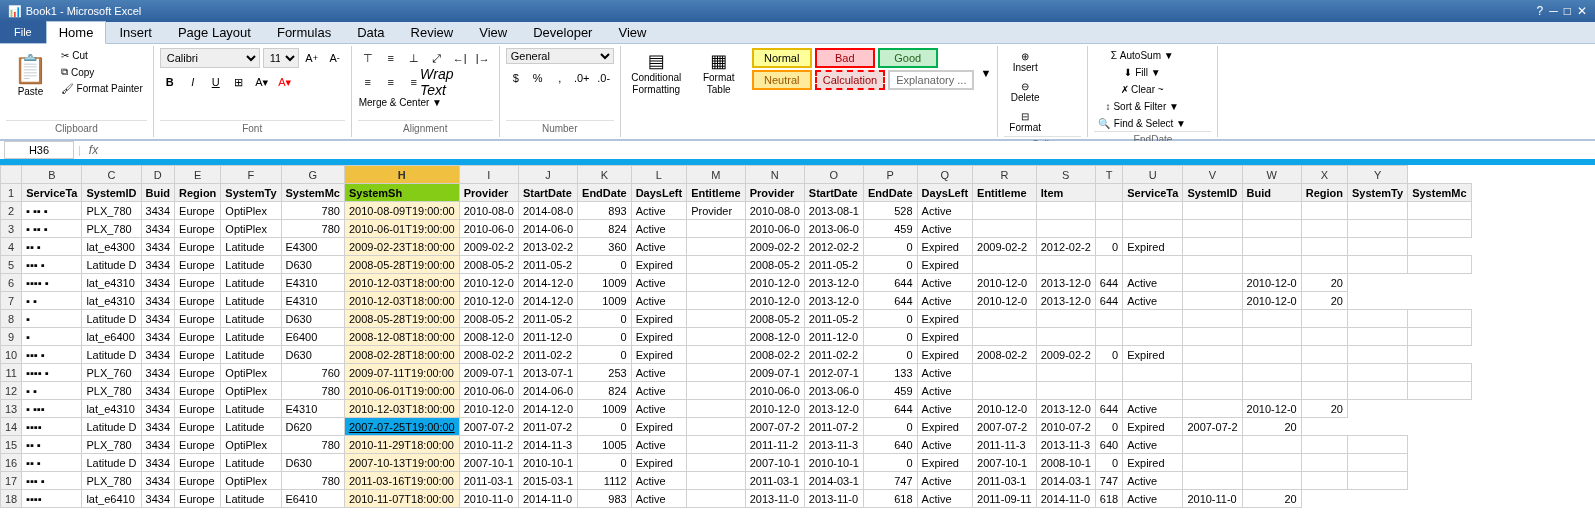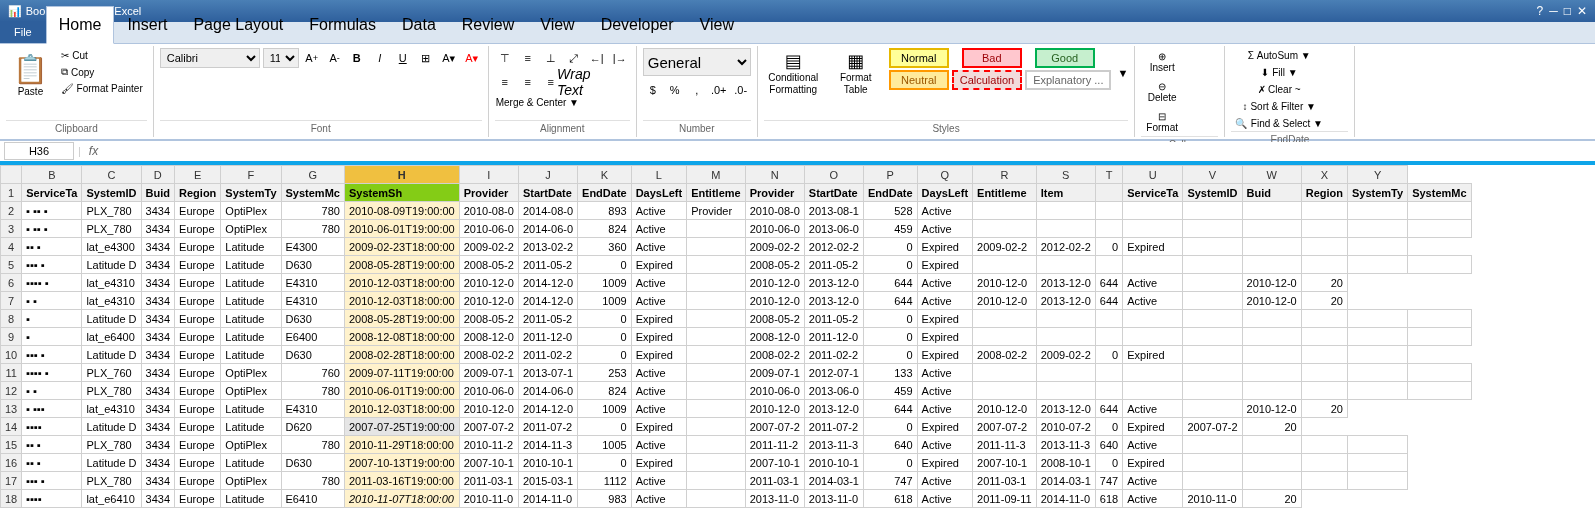--- a/index.html
+++ b/index.html
@@ -22,22 +22,22 @@
 
     
     .ribbon-tabs {
       background: #dce6f1;
       display: flex;
       align-items: flex-end;
       height: 22px;
       border-bottom: 1px solid #b0c4de;
     }
     .ribbon-tab {
-      padding: 18px 12px;
-      font-size: 16px;
+      padding: 10px 12px;
+      font-size: 13px;
       cursor: pointer;
       border: 1px solid transparent;
       border-bottom: none;
       background: transparent;
       color: #000;
       height: 22px;
       display: flex;
       align-items: center;
     }
     .ribbon-tab.active {
@@ -168,21 +168,21 @@
     .style-normal { background: #ffff99; border-color: #e6b800; color: #000; }
     .style-bad { background: #ffc7ce; border-color: #ff0000; color: #9c0006; }
     .style-good { background: #c6efce; border-color: #00b050; color: #276221; }
     .style-neutral { background: #ffeb9c; border-color: #ff9900; color: #9c5700; }
     .style-calculation { background: #f2dcdb; border-color: #ff0000; color: #9c0006; border-style: dashed; }
     .style-explanatory { background: white; border-color: #ccc; color: #666; }
 
     
     .formula-bar {
       background: white;
-      border-bottom: 4px solid #0ea5e9;
+      border-bottom: 6px solid #0ea5e9;
       height: 24px;
       display: flex;
       align-items: center;
       padding: 0 4px;
       gap: 4px;
     }
     .name-box {
       width: 70px;
       border: 1px solid #ccc;
       height: 18px;
@@ -288,21 +288,21 @@
         <div class="small-btn">
           <span>🖌</span>
           <span>Format Painter</span>
         </div>
       </div>
     </div>
     <div class="ribbon-group-label">Clipboard</div>
   </div>
 
   <div class="ribbon-group" style="min-width:180px;">
-    <div class="ribbon-group-content" style="flex-direction:row; align-items:flex-start; width:100%;">
+    <div class="ribbon-group-content" style="flex-direction:column; align-items:flex-start; width:100%;">
       <div class="font-row">
         <select class="font-select">
           <option>Calibri</option>
         </select>
         <select class="font-size-select">
           <option>11</option>
         </select>
         <div class="format-btn">A<sup>+</sup></div>
         <div class="format-btn">A<sub>-</sub></div>
       </div>
@@ -336,21 +336,21 @@
       </div>
       <div style="display:flex; align-items:center; gap:2px; font-size:10px; cursor:pointer; padding:1px;">
         <span>Merge &amp; Center ▼</span>
       </div>
     </div>
     <div class="ribbon-group-label">Alignment</div>
   </div>
 
   <div class="ribbon-group" style="min-width:110px;">
     <div class="ribbon-group-content" style="flex-direction:column; width:100%;">
-      <select style="width:100%; font-size:15px; border:1px solid #ccc; height:28px; margin-bottom:2px;">
+      <select style="width:100%; font-size:11px; border:1px solid #ccc; height:16px; margin-bottom:2px;">
         <option>General</option>
       </select>
       <div style="display:flex; gap:2px;">
         <div class="format-btn">$</div>
         <div class="format-btn">%</div>
         <div class="format-btn">,</div>
         <div class="format-btn">.0+</div>
         <div class="format-btn">.0-</div>
       </div>
     </div>
@@ -361,34 +361,33 @@
     <div class="ribbon-group-content" style="flex-direction:row; align-items:flex-start; gap:6px;">
       <div style="display:flex; flex-direction:column; align-items:center; cursor:pointer; padding:2px;">
         <div style="font-size:18px;">▤</div>
         <div style="font-size:10px; text-align:center; max-width:55px; line-height:1.2;">Conditional Formatting</div>
       </div>
       <div style="display:flex; flex-direction:column; align-items:center; cursor:pointer; padding:2px;">
         <div style="font-size:18px;">▦</div>
         <div style="font-size:10px; text-align:center; max-width:50px; line-height:1.2;">Format Table</div>
       </div>
       <div style="display:flex; flex-direction:column; gap:2px;">
-        <div style="display:flex; gap:13px;">
+        <div style="display:flex; gap:3px;">
           <div class="style-box style-normal">Normal</div>
           <div class="style-box style-bad">Bad</div>
           <div class="style-box style-good">Good</div>
         </div>
         <div style="display:flex; gap:3px;">
           <div class="style-box style-neutral">Neutral</div>
           <div class="style-box style-calculation">Calculation</div>
           <div class="style-box style-explanatory">Explanatory ...</div>
         </div>
       </div>
       <div style="display:flex; flex-direction:column; justify-content:center; height:50px; cursor:pointer;">▼</div>
     </div>
-    <div class="ribbon-group-label">Styles</div>
   </div>
 
   <div class="ribbon-group" style="min-width:90px;">
     <div class="ribbon-group-content" style="flex-direction:column; gap:2px;">
       <div class="ribbon-btn">
         <span>⊕</span>
         <span>Insert</span>
       </div>
       <div class="ribbon-btn">
         <span>⊖</span>
@@ -826,21 +825,21 @@
           <td class="num" title="20">20</td>
         </tr>
         <tr>
           <th class="row-header">14</th>
           <td title="▪▪▪▪">▪▪▪▪</td>
           <td title="Latitude D">Latitude D</td>
           <td class="num" title="3434">3434</td>
           <td title="Europe">Europe</td>
           <td title="Latitude">Latitude</td>
           <td title="D620">D620</td>
-          <td title="2007-07-25T19:00:00" style="background: #e5e5e5;">2007-07-25T19:00:00</td>
+          <td title="2007-07-25T19:00:00" style="background: #0ea5e9; text-decoration: underline;">2007-07-25T19:00:00</td>
           <td title="2007-07-2">2007-07-2</td>
           <td title="2011-07-2">2011-07-2</td>
           <td class="num" title="0">0</td>
           <td title="Expired">Expired</td>
           <td title=""></td>
           <td title="2007-07-2">2007-07-2</td>
           <td title="2011-07-2">2011-07-2</td>
           <td class="num" title="0">0</td>
           <td title="Expired">Expired</td>
           <td title="2007-07-2">2007-07-2</td>
@@ -932,21 +931,21 @@
           <td title=""></td>
         </tr>
         <tr>
           <th class="row-header">18</th>
           <td title="▪▪▪▪">▪▪▪▪</td>
           <td title="lat_e6410">lat_e6410</td>
           <td class="num" title="3434">3434</td>
           <td title="Europe">Europe</td>
           <td title="Latitude">Latitude</td>
           <td title="E6410">E6410</td>
-          <td title="2010-11-07T18:00:00" style="background: rgb(255, 242, 204); font-style: italic;">2010-11-07T18:00:00</td>
+          <td title="2010-11-07T18:00:00" style="background: rgb(255, 242, 204);">2010-11-07T18:00:00</td>
           <td title="2010-11-0">2010-11-0</td>
           <td title="2014-11-0">2014-11-0</td>
           <td class="num" title="983">983</td>
           <td title="Active">Active</td>
           <td title=""></td>
           <td title="2013-11-0">2013-11-0</td>
           <td title="2013-11-0">2013-11-0</td>
           <td class="num" title="618">618</td>
           <td title="Active">Active</td>
           <td title="2011-09-11">2011-09-11</td>

